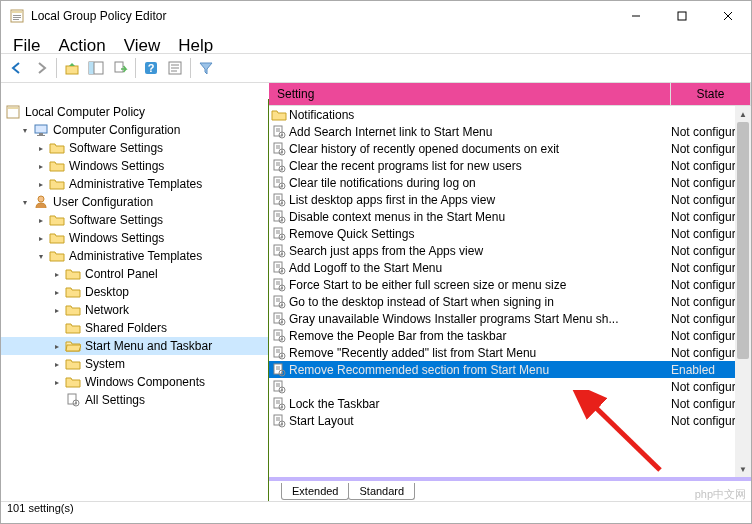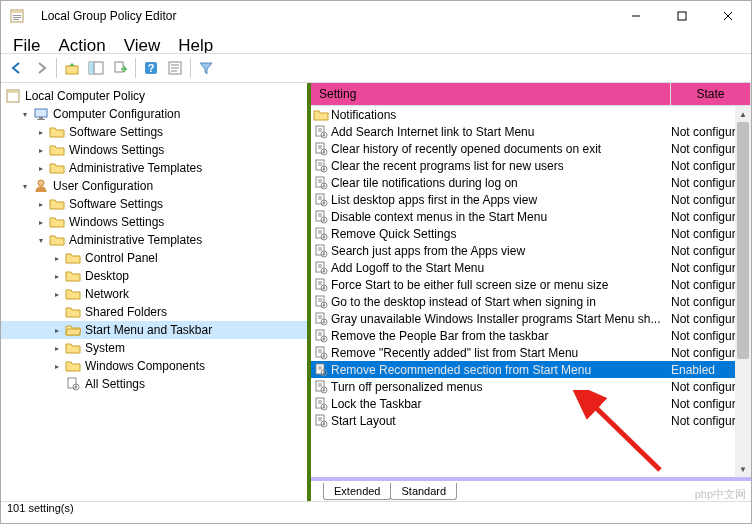--- a/index.html
+++ b/index.html
@@ -1,36 +1,36 @@
 <!DOCTYPE html>
 <html><head>
   <meta charset="utf-8">
   <style>
     * { margin: 0; padding: 0; box-sizing: border-box; font-family: "Segoe UI", Tahoma, sans-serif; }
     body { background: #fff; width: 752px; height: 524px; overflow: hidden; position: relative; }
     
     .window { width: 100%; height: 100%; border: 1px solid #aaa; background: #fff; display: flex; flex-direction: column; }
     
     .titlebar { height: 30px; display: flex; align-items: center; justify-content: space-between; padding: 0 0 0 8px; }
-    .titlebar-left { display: flex; align-items: center; gap: 16px; }
+    .titlebar-left { display: flex; align-items: center; gap: 6px; }
     .titlebar-icon { width: 16px; height: 16px; }
     .titlebar-title { font-size: 12px; }
     .win-controls { display: flex; }
     .win-btn { width: 46px; height: 30px; display: flex; align-items: center; justify-content: center; font-size: 10px; }
     
     .menubar { height: 22px; display: flex; align-items: center; padding: 0 4px; gap: 2px; }
     .menu-item { padding: 2px 8px; font-size: 17px; margin-top: 8px; }
     
     .toolbar { height: 30px; display: flex; align-items: center; padding: 2px 4px; gap: 0px; border-top: 1px solid #ddd; border-bottom: 1px solid #ddd; }
     .tool-sep { width: 1px; height: 20px; background: #ccc; margin: 0 3px; }
     .tool-btn { width: 24px; height: 24px; display: flex; align-items: center; justify-content: center; border: 1px solid transparent; }
     
     .content { flex: 1; display: flex; overflow: hidden; }
     
-    .tree-pane { width: 310px; border-right: 4px solid #4d7c0f; padding: 4px 0; overflow-y: auto; }
+    .tree-pane { width: 268px; border-right: 1px solid #4d7c0f; padding: 4px 0; overflow-y: auto; margin-top: 16px; }
     .tree-node { display: flex; align-items: center; height: 18px; font-size: 12px; white-space: nowrap; cursor: default; }
     .expander { width: 12px; height: 12px; display: flex; align-items: center; justify-content: center; font-size: 8px; color: #555; margin-right: 2px; }
     .tree-icon { width: 16px; height: 16px; margin-right: 4px; flex-shrink: 0; }
     .tree-selected { background: #cce8ff; }
     .indent-0 { padding-left: 4px; }
     .indent-1 { padding-left: 18px; }
     .indent-2 { padding-left: 34px; }
     .indent-3 { padding-left: 50px; }
     
     .list-pane { flex: 1; display: flex; flex-direction: column; overflow: hidden; }
@@ -500,21 +500,20 @@
           </div>
           <div class="list-row">
             <div class="cell-setting">
               <span class="row-icon"><svg viewBox="0 0 16 16">
                   <rect x="3" y="2" width="8" height="10" fill="#fff" stroke="#888"></rect>
                   <line x1="5" y1="5" x2="9" y2="5" stroke="#888"></line>
                   <line x1="5" y1="7" x2="9" y2="7" stroke="#888"></line>
                   <circle cx="11" cy="11" r="3" fill="none" stroke="#888" stroke-width="1"></circle>
                   <circle cx="11" cy="11" r="1" fill="#888"></circle>
                 </svg></span>
-              <span>Turn off personalized menus</span>
             </div>
             <div class="cell-state">Not configur</div>
           </div>
           <div class="list-row">
             <div class="cell-setting">
               <span class="row-icon"><svg viewBox="0 0 16 16">
                   <rect x="3" y="2" width="8" height="10" fill="#fff" stroke="#888"></rect>
                   <line x1="5" y1="5" x2="9" y2="5" stroke="#888"></line>
                   <line x1="5" y1="7" x2="9" y2="7" stroke="#888"></line>
                   <circle cx="11" cy="11" r="3" fill="none" stroke="#888" stroke-width="1"></circle>

